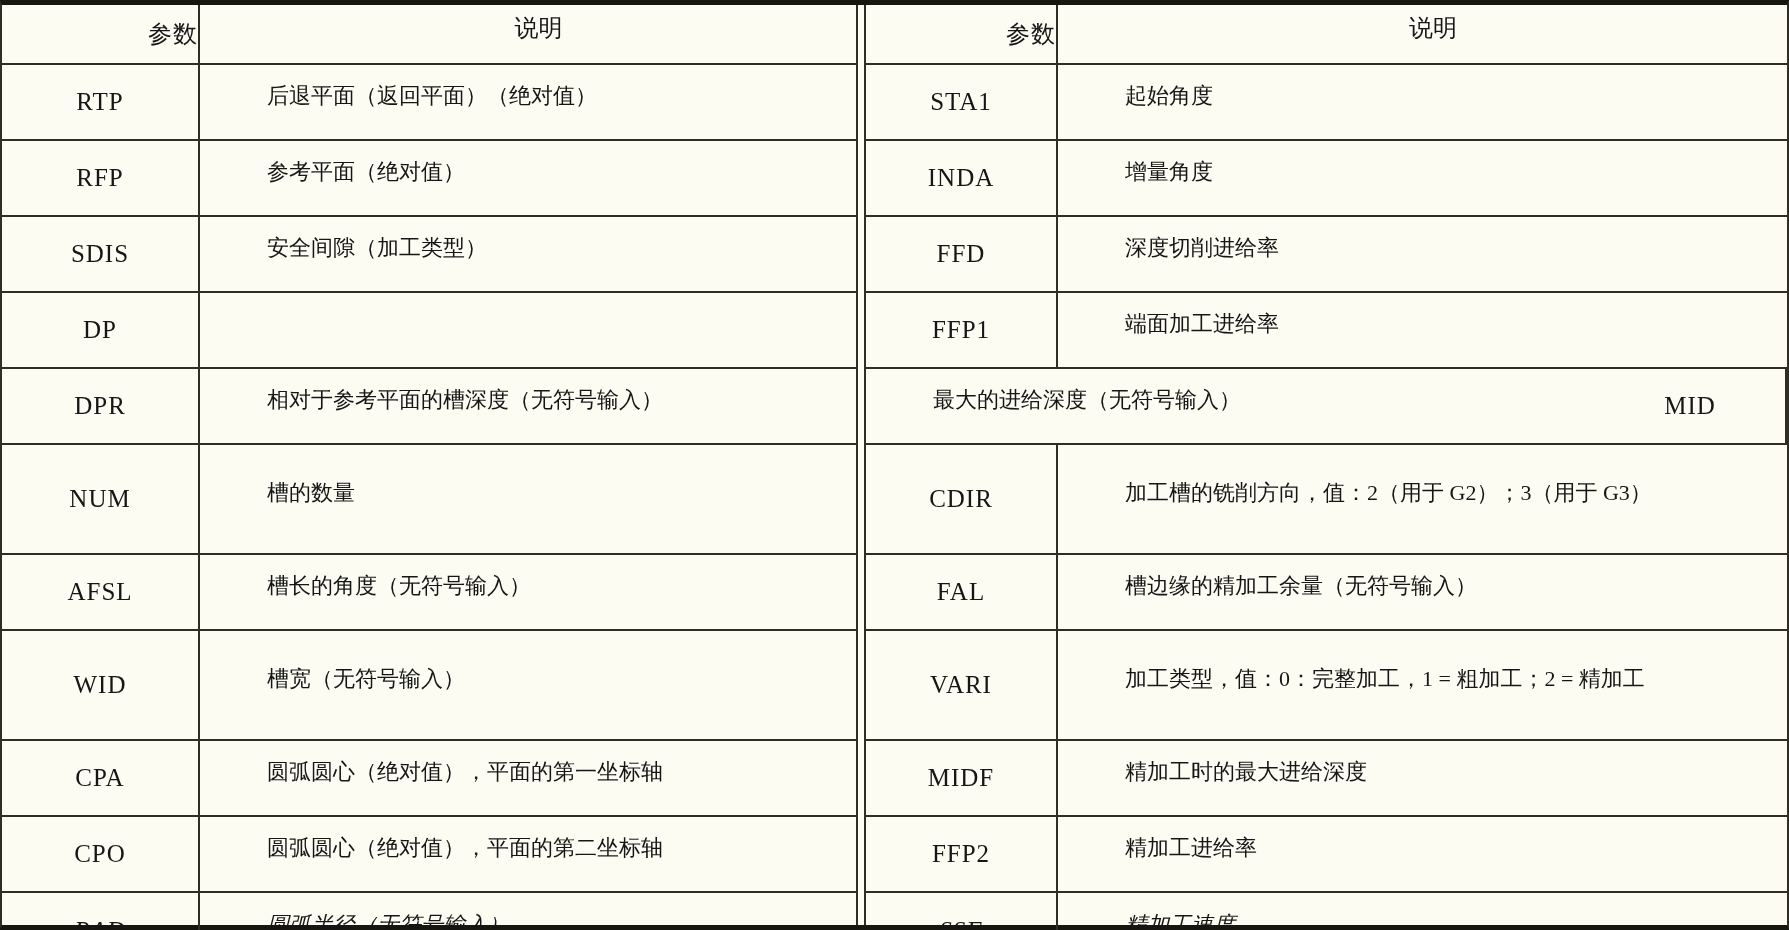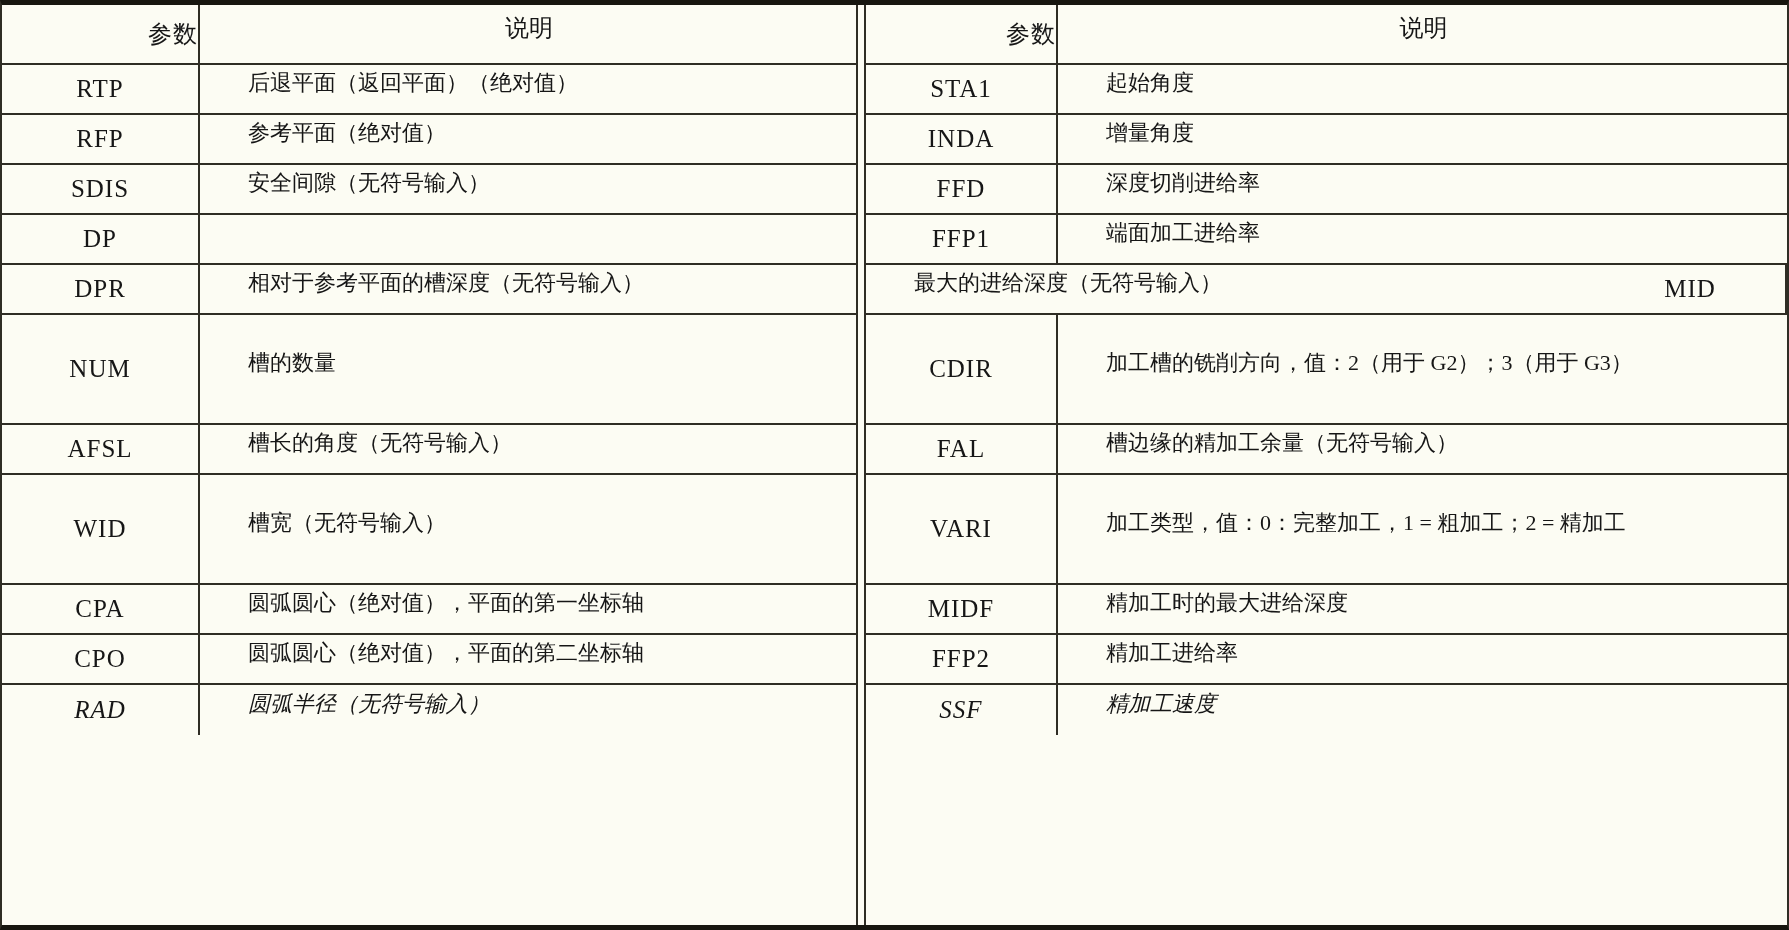--- a/index.html
+++ b/index.html
@@ -25,37 +25,37 @@
   .half.right{flex:1;}
   .dsep{
     width:6px;
     border-left:2px solid #2f2d24;
     border-right:2px solid #2f2d24;
     background:#fcfcf3;
   }
   .row{
     display:flex;
     border-bottom:2px solid #2f2d24;
-    height:50px;
+    height:76px;
     box-sizing:border-box;
     flex:0 0 auto;
   }
   .row.header{height:60px;}
   .row.tall{height:110px;}
   .row:last-child{border-bottom:none;font-style:italic;}
   .cell{display:flex;align-items:center;box-sizing:border-box;}
   .param{
     justify-content:center;
     border-right:2px solid #2f2d24;
     font-size:25px;
     letter-spacing:1px;
   }
   .half.left  .param{width:198px;}
   .half.right .param{width:192px;}
-  .desc{flex:1;padding:0 18px 12px 20px;font-size:22px;}
+  .desc{flex:1;padding:0 18px 12px 20px;font-size:22px;margin-left:19px;}
   .desc .txt{
     display:block;width:100%;
     text-indent:28px;
     text-align:justify;
     line-height:50px;
   }
   .row.header .cell{justify-content:flex-end;font-size:24px;}
   .row.header .desc .txt{text-indent:0;text-align:center;}
 </style>
 </head>
@@ -86,21 +86,21 @@
         </div>
       <div class="cell desc">
           <span class="txt">参考平面（绝对值）</span>
         </div>
     </div>
     <div class="row">
       <div class="cell param">
           <span>SDIS</span>
         </div>
       <div class="cell desc">
-          <span class="txt">安全间隙（无符号输入）</span>
+          <span class="txt">安全间隙（加工类型）</span>
         </div>
     </div>
     <div class="row">
       <div class="cell param">
           <span>DP</span>
         </div>
     </div>
     <div class="row">
       <div class="cell param">
           <span>DPR</span>

